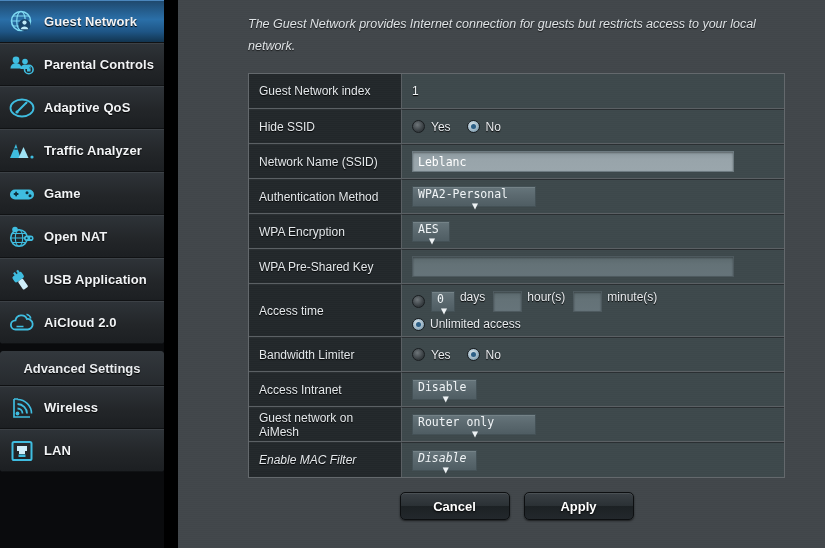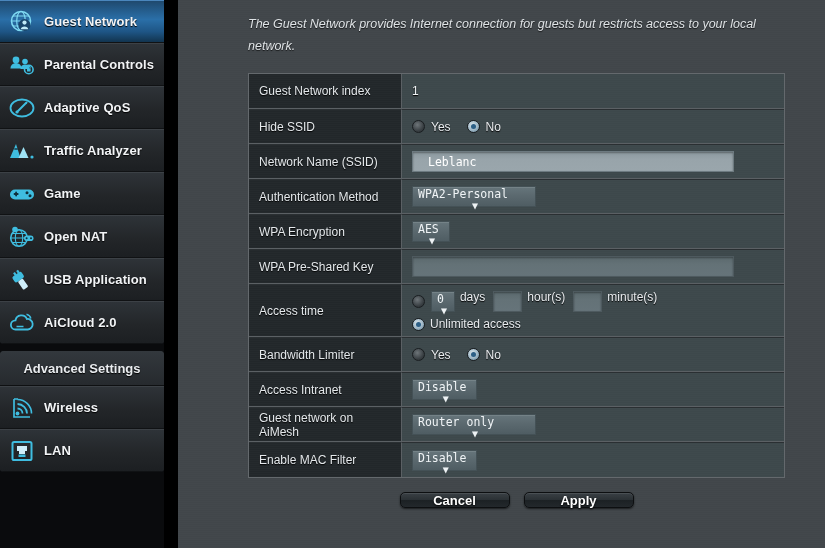--- a/index.html
+++ b/index.html
@@ -108,21 +108,21 @@
     background: #3b4447;
   }
   .form-table tr { }
   .form-table td {
     border-bottom: 1px solid #5b6064;
     border-top: 1px solid #2a2f32;
     font-size: 12px;
     vertical-align: middle;
   }
   .form-table tr:first-child td { border-top: none; }
-  .form-table tr:last-child td { border-bottom: none; }
+  .form-table tr:last-child td { border-bottom: none; font-style: italic; }
   td.lbl {
     width: 153px;
     background:
       repeating-linear-gradient(0deg, rgba(255,255,255,0.015) 0 1px, rgba(0,0,0,0) 1px 2px),
       #22272a;
     color: #e4e8eb;
     padding: 0 12px 0 10px;
     height: 35px;
     border-right: 1px solid #5b6064;
     text-shadow: 0 1px 1px #000;
@@ -164,21 +164,21 @@
   }
 
   
   .txt {
     background: linear-gradient(to bottom, #8c999f 0%, #98a4aa 40%, #9aa6ac 100%);
     border: 1px solid #6d7a80;
     height: 21px;
     color: #ffffff;
     font-family: "DejaVu Sans Mono", monospace;
     font-size: 11.5px;
-    padding: 0 15px;
+    padding: 0 5px;
     outline: none;
     width: 322px;
     box-shadow: inset 0 1px 2px rgba(0,0,0,0.35);
   }
   .txt.empty {
     background: linear-gradient(to bottom, #5b696d 0%, #647277 40%, #66747a 100%);
     border: 1px solid #4e5a5f;
   }
   .txt.tiny { width: 29px; padding: 0 2px; }
 
@@ -212,21 +212,21 @@
   .inline { display: flex; align-items: center; }
   .inline.r2 { margin-top: 5px; }
 
   
   .btnbar {
     margin-top: 14px;
     width: 537px;
     display: flex; justify-content: center; gap: 14px;
   }
   .btn {
-    width: 110px; height: 16px;
+    width: 110px; height: 28px;
     border-radius: 5px;
     border: 1px solid #0d0f11;
     background: linear-gradient(to bottom, #3a4045 0%, #2b3135 48%, #1c2124 52%, #23282c 100%);
     color: #ffffff;
     font-size: 13px; font-weight: bold;
     text-shadow: 0 1px 2px #000;
     cursor: pointer;
     box-shadow: inset 0 1px 0 rgba(255,255,255,0.09), 0 1px 2px rgba(0,0,0,0.6);
     font-family: "Liberation Sans", sans-serif;
   }

